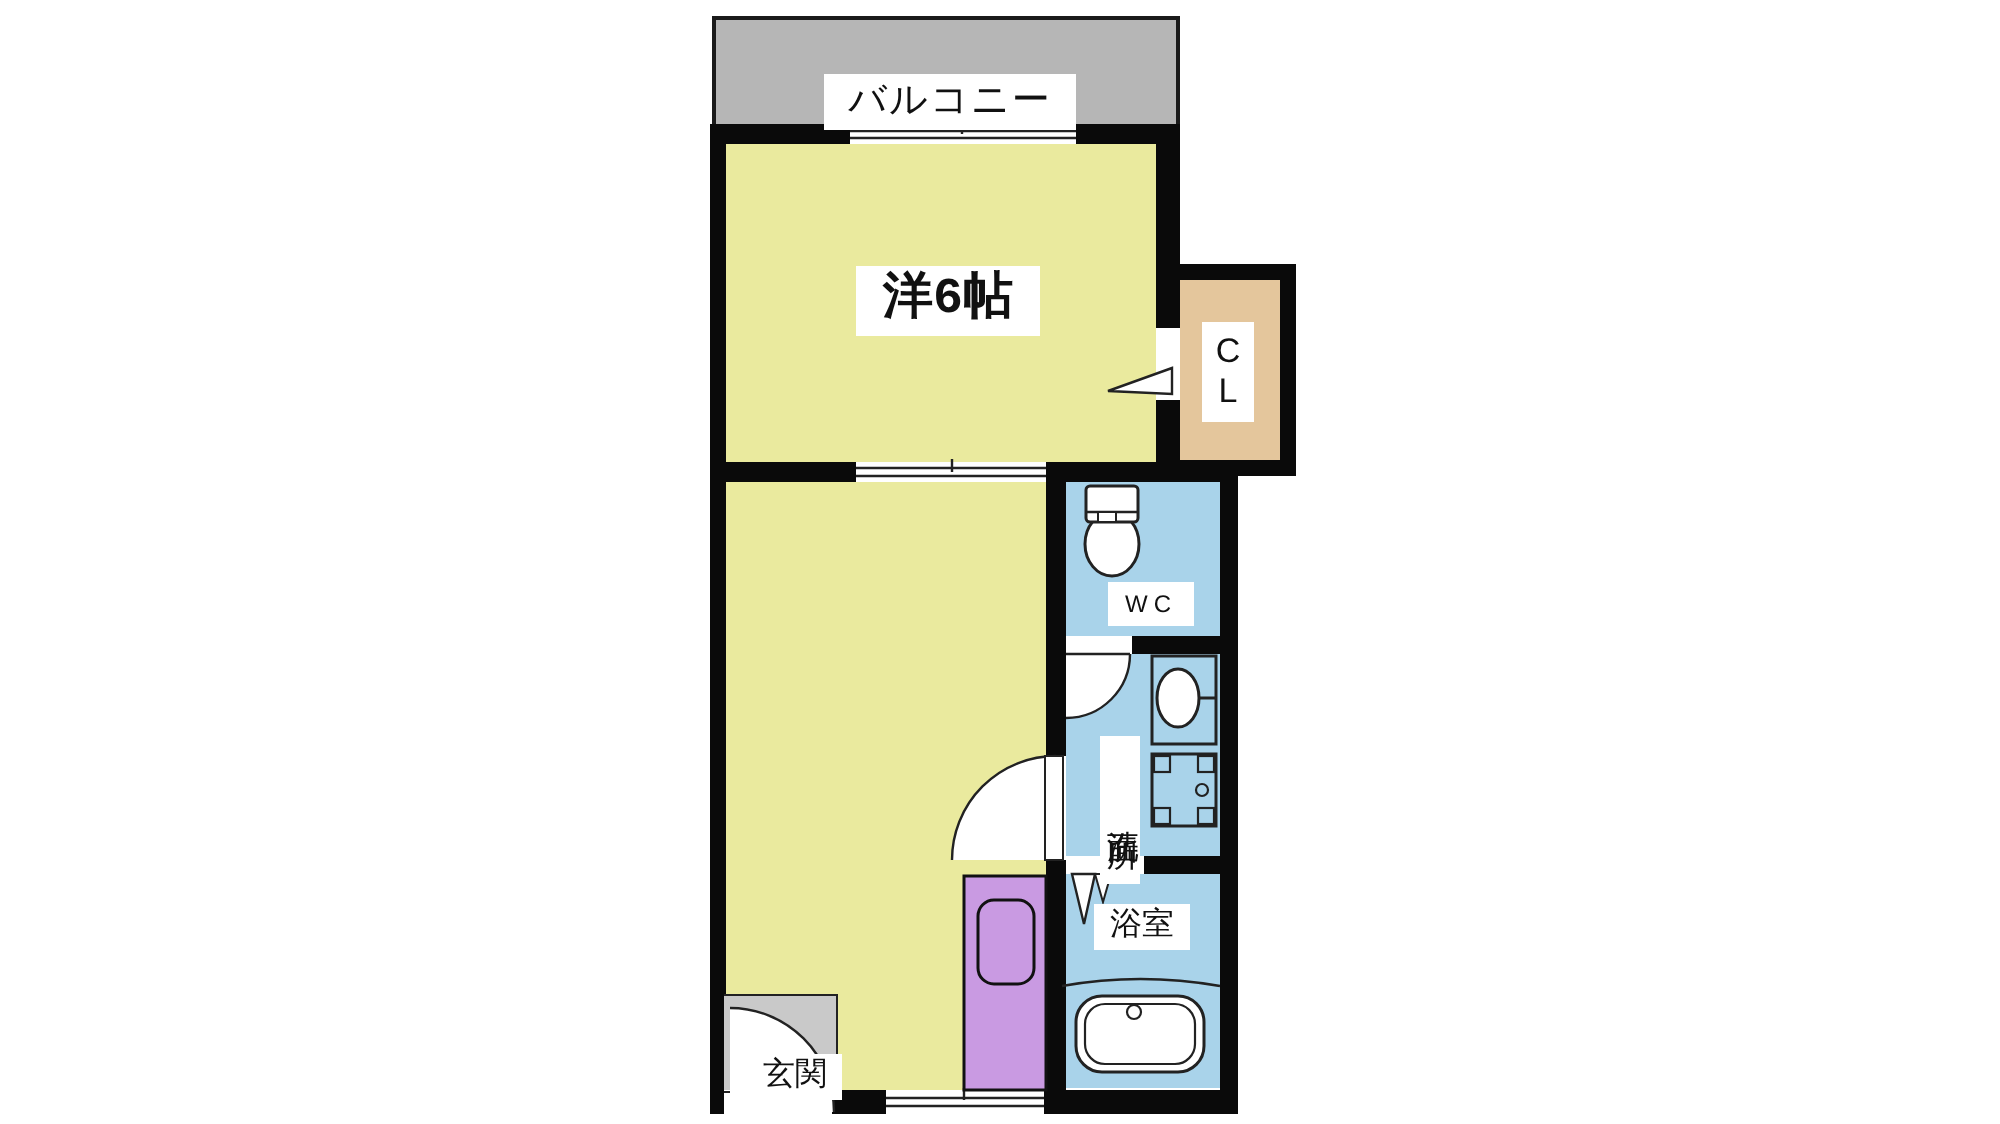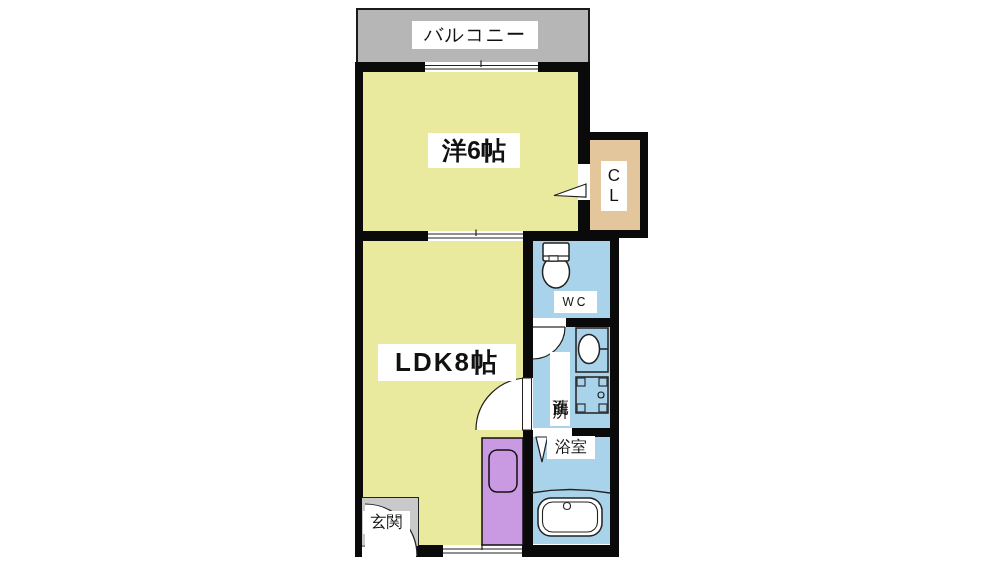--- a/index.html
+++ b/index.html
@@ -2,23 +2,23 @@
 <html><head>
 <meta charset="utf-8">
 <style>
   html,body{margin:0;padding:0;background:#fff;}
   #canvas{position:relative;width:1000px;height:562px;background:#ffffff;overflow:hidden;
           font-family:"Liberation Sans","DejaVu Sans",sans-serif;color:#111;}
   .room{position:absolute;}
   .wall{position:absolute;background:#0a0a0a;}
   .lbl{position:absolute;background:#ffffff;color:#111;display:flex;align-items:center;
        justify-content:center;line-height:1.05;white-space:nowrap;padding:1px 3px;}
-  .lbl-big{font-size:25px;font-weight:600;}
+  .lbl-big{font-size:25px;font-weight:600;font-family:Liberation Mono, monospace;}
   .lbl-ldk{font-size:26px;font-weight:600;letter-spacing:2px;}
-  .lbl-sm{font-size:16px;font-weight:400;}
+  .lbl-sm{font-size:16px;font-weight:400;margin-top:16px;}
   .lbl-wc{font-size:12px;font-weight:500;letter-spacing:3px;}
   .lbl-vert{writing-mode:vertical-rl;text-orientation:upright;letter-spacing:2px;
             padding:3px 1px;}
   .lbl-cl{flex-direction:column;font-size:17px;font-weight:500;line-height:1.2;}
   #balcony{position:absolute;left:356px;top:8px;width:230px;height:53px;
            background:#b6b6b6;border:2px solid #1a1a1a;}
   #entrance{position:absolute;left:362px;top:497px;width:56px;height:48px;
             background:#c9c9c9;border-top:1.5px solid #222;border-right:1.5px solid #222;}
   svg{position:absolute;left:0;top:0;}
 </style>
@@ -140,19 +140,18 @@
       <rect x="489" y="450" width="28" height="42" rx="8" fill="#c99ae2" stroke="#111" stroke-width="1.5"></rect>
     </g>
   </svg>
 
   <div class="lbl lbl-sm" style="left:412px;top:21px;width:120px;height:26px;font-size:19px;letter-spacing:1px">バルコニー</div>
   <div class="lbl lbl-big" style="left:428px;top:133px;width:86px;height:33px">洋6帖</div>
   <div class="lbl lbl-cl" style="left:601px;top:161px;width:20px;height:48px">
     <span>C</span>
     <span>L</span>
   </div>
-  <div class="lbl lbl-ldk" style="left:378px;top:344px;width:132px;height:35px">LDK8帖</div>
   <div class="lbl lbl-wc" style="left:554px;top:291px;width:37px;height:20px">WC</div>
   <div class="lbl lbl-sm lbl-vert" style="left:550px;top:352px;width:18px;height:68px">洗面所</div>
   <div class="lbl lbl-sm" style="left:547px;top:436px;width:42px;height:21px">浴室</div>
-  <div class="lbl lbl-sm" style="left:363px;top:511px;width:41px;height:21px">玄関</div>
+  <div class="lbl lbl-sm" style="left:374px;top:511px;width:41px;height:21px">玄関</div>
 
 </div>
 
 </body></html>

